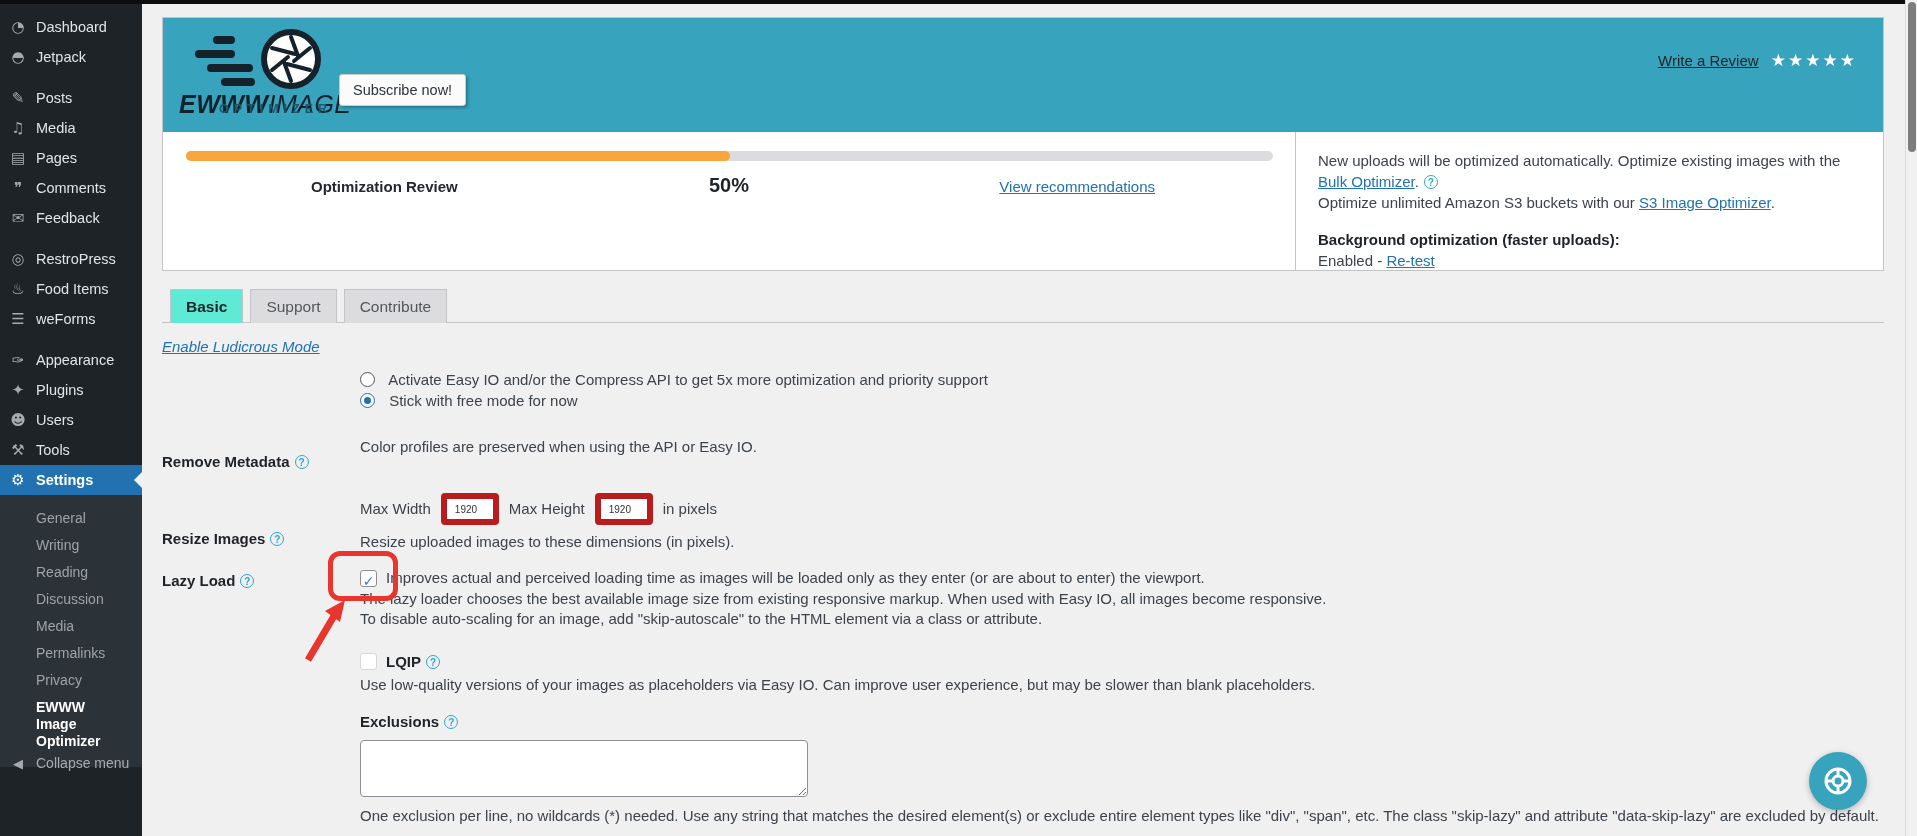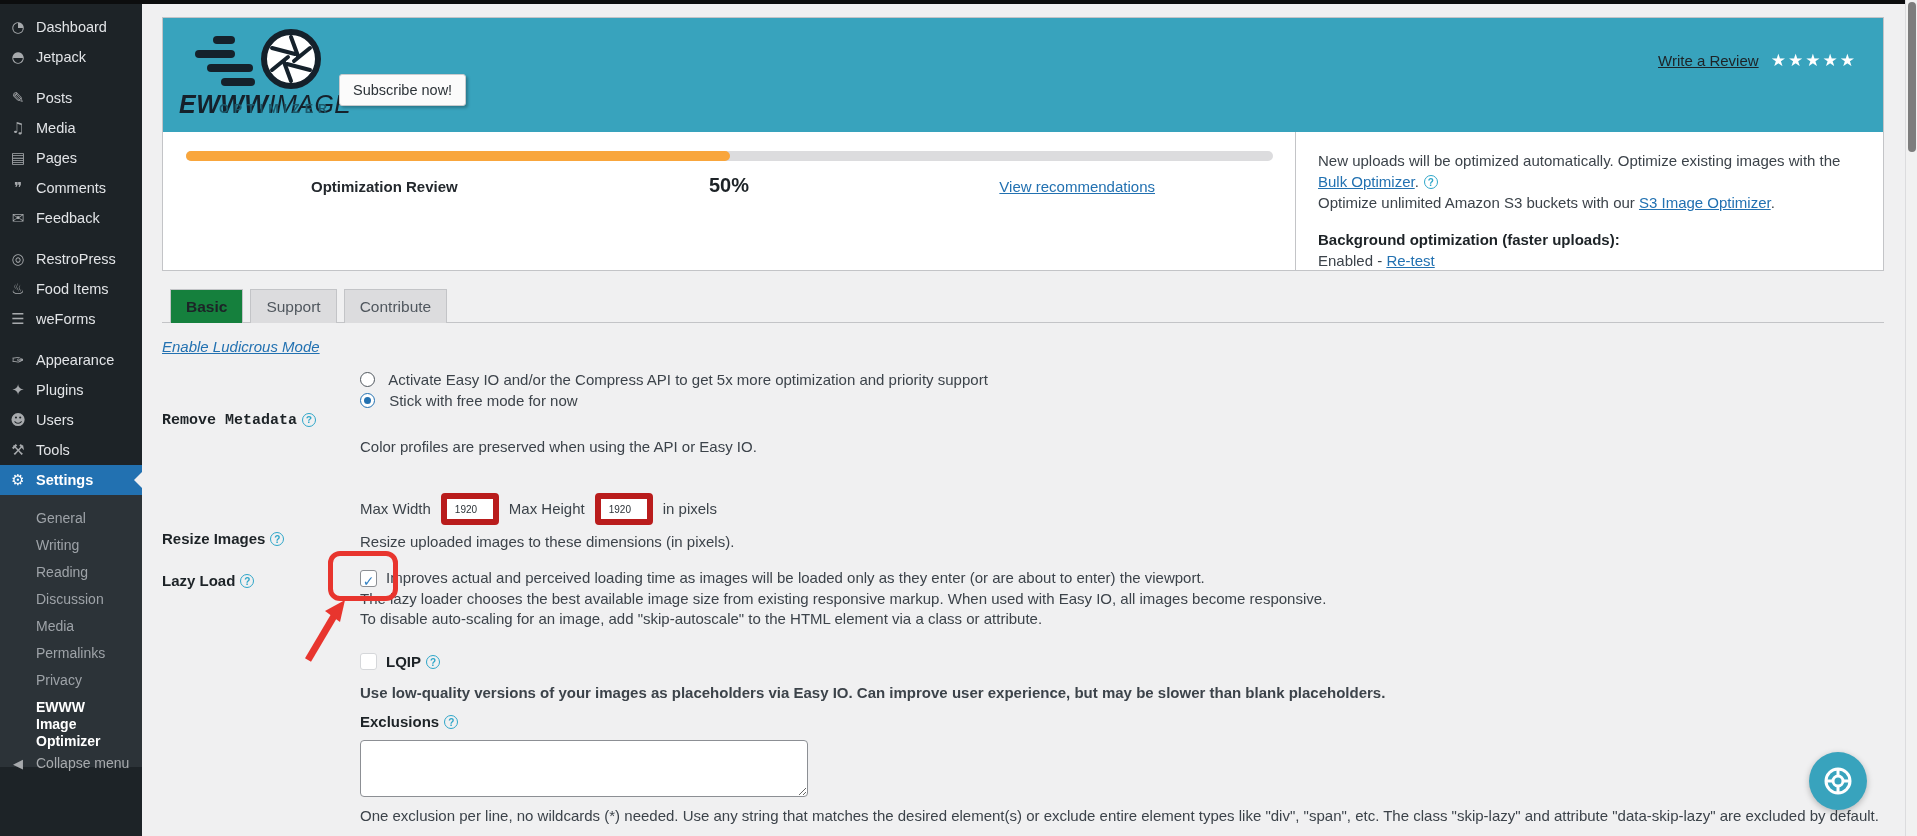--- a/index.html
+++ b/index.html
@@ -68,21 +68,21 @@
 
   
   .help-icon { display:inline-block; width:14px; height:14px; border:1px solid #2ea6c9; border-radius:50%; color:#2ea6c9;
     font-size:10px; font-weight:bold; text-align:center; line-height:13px; vertical-align:1px; margin-left:5px; cursor:pointer; }
   .help-icon::after { content:"?"; }
 
   
   #tabs { position:absolute; left:20px; top:284px; width:1722px; height:35px; border-bottom:1px solid #c3c4c7; padding-left:8px; }
   .tab { display:inline-block; margin-right:7px; padding:8px 15px 7px; font-size:15.5px; background:#dcdcde;
     border:1px solid #c3c4c7; border-bottom:none; color:#50575e; cursor:pointer; position:relative; top:1px; height:34px; }
-  .tab.active { background:#15803d; font-weight:bold; color:#1d2327; }
+  .tab.active { background:#5eead4; font-weight:bold; color:#1d2327; }
 
   #ludicrous-link { position:absolute; left:20px; top:334px; font-size:15px; color:#2271b1; text-decoration:underline; cursor:pointer;font-style:italic; }
 
   
   .rowlabel { position:absolute; left:20px; font-size:15px; font-weight:bold; color:#1d2327; }
   .rowbody { position:absolute; left:218px; font-size:15px; color:#3c434a; line-height:20.5px; }
   .bold { font-weight:bold; color:#1d2327; }
 
   
   .radio { display:inline-block; width:15px; height:15px; border:1px solid #50575e; border-radius:50%; background:#fff;
@@ -253,21 +253,21 @@
     <div>
       <span class="radio"></span>
       <span>Activate Easy IO and/or the Compress API to get 5x more optimization and priority support</span>
     </div>
     <div>
       <span class="radio selected"></span>
       <span>Stick with free mode for now</span>
     </div>
   </div>
 
-  <div class="rowlabel" style="top:408px;font-family:Liberation Mono, monospace;">
+  <div class="rowlabel" style="top:449px;">
     <span>Remove Metadata</span><span class="help-icon"></span>
   </div>
   <div class="rowbody" style="top:430px;">
     <div style="margin-top:3px;">Color profiles are preserved when using the API or Easy IO.</div>
   </div>
 
   <div class="rowlabel" style="top:526px;">
     <span>Resize Images</span><span class="help-icon"></span>
   </div>
   <div class="rowbody" style="top:489px;">
@@ -290,21 +290,21 @@
     <div>To disable auto-scaling for an image, add "skip-autoscale" to the HTML element via a class or attribute.</div>
   </div>
   <div id="lazy-annotation"></div>
   <svg id="lazy-arrow" width="54" height="66">
     <line x1="10" y1="62" x2="36" y2="18" stroke="#e8352e" stroke-width="7"></line>
     <polygon points="47,2 42,24 27,13" fill="#e8352e"></polygon>
   </svg>
 
   <div class="rowbody" style="top:648px;">
     <div><span class="checkbox faded"></span><span class="bold">LQIP</span><span class="help-icon"></span></div>
-    <div style="margin-top:10px;font-weight:bold;">Use low-quality versions of your images as placeholders via Easy IO. Can improve user experience, but may be slower than blank placeholders.</div>
+    <div style="margin-top:2px;">Use low-quality versions of your images as placeholders via Easy IO. Can improve user experience, but may be slower than blank placeholders.</div>
   </div>
 
   <div class="rowbody" style="top:708px;">
     <div><span class="bold">Exclusions</span><span class="help-icon"></span></div>
     <textarea id="exclusions-textarea" style=""></textarea>
     <div style="margin-top:9px;">One exclusion per line, no wildcards (*) needed. Use any string that matches the desired element(s) or exclude entire element types like "div", "span", etc. The class "skip-lazy" and attribute "data-skip-lazy" are excluded by default.</div>
   </div>
 
   <div id="help-fab">
     <svg width="34" height="34" viewBox="0 0 34 34">

